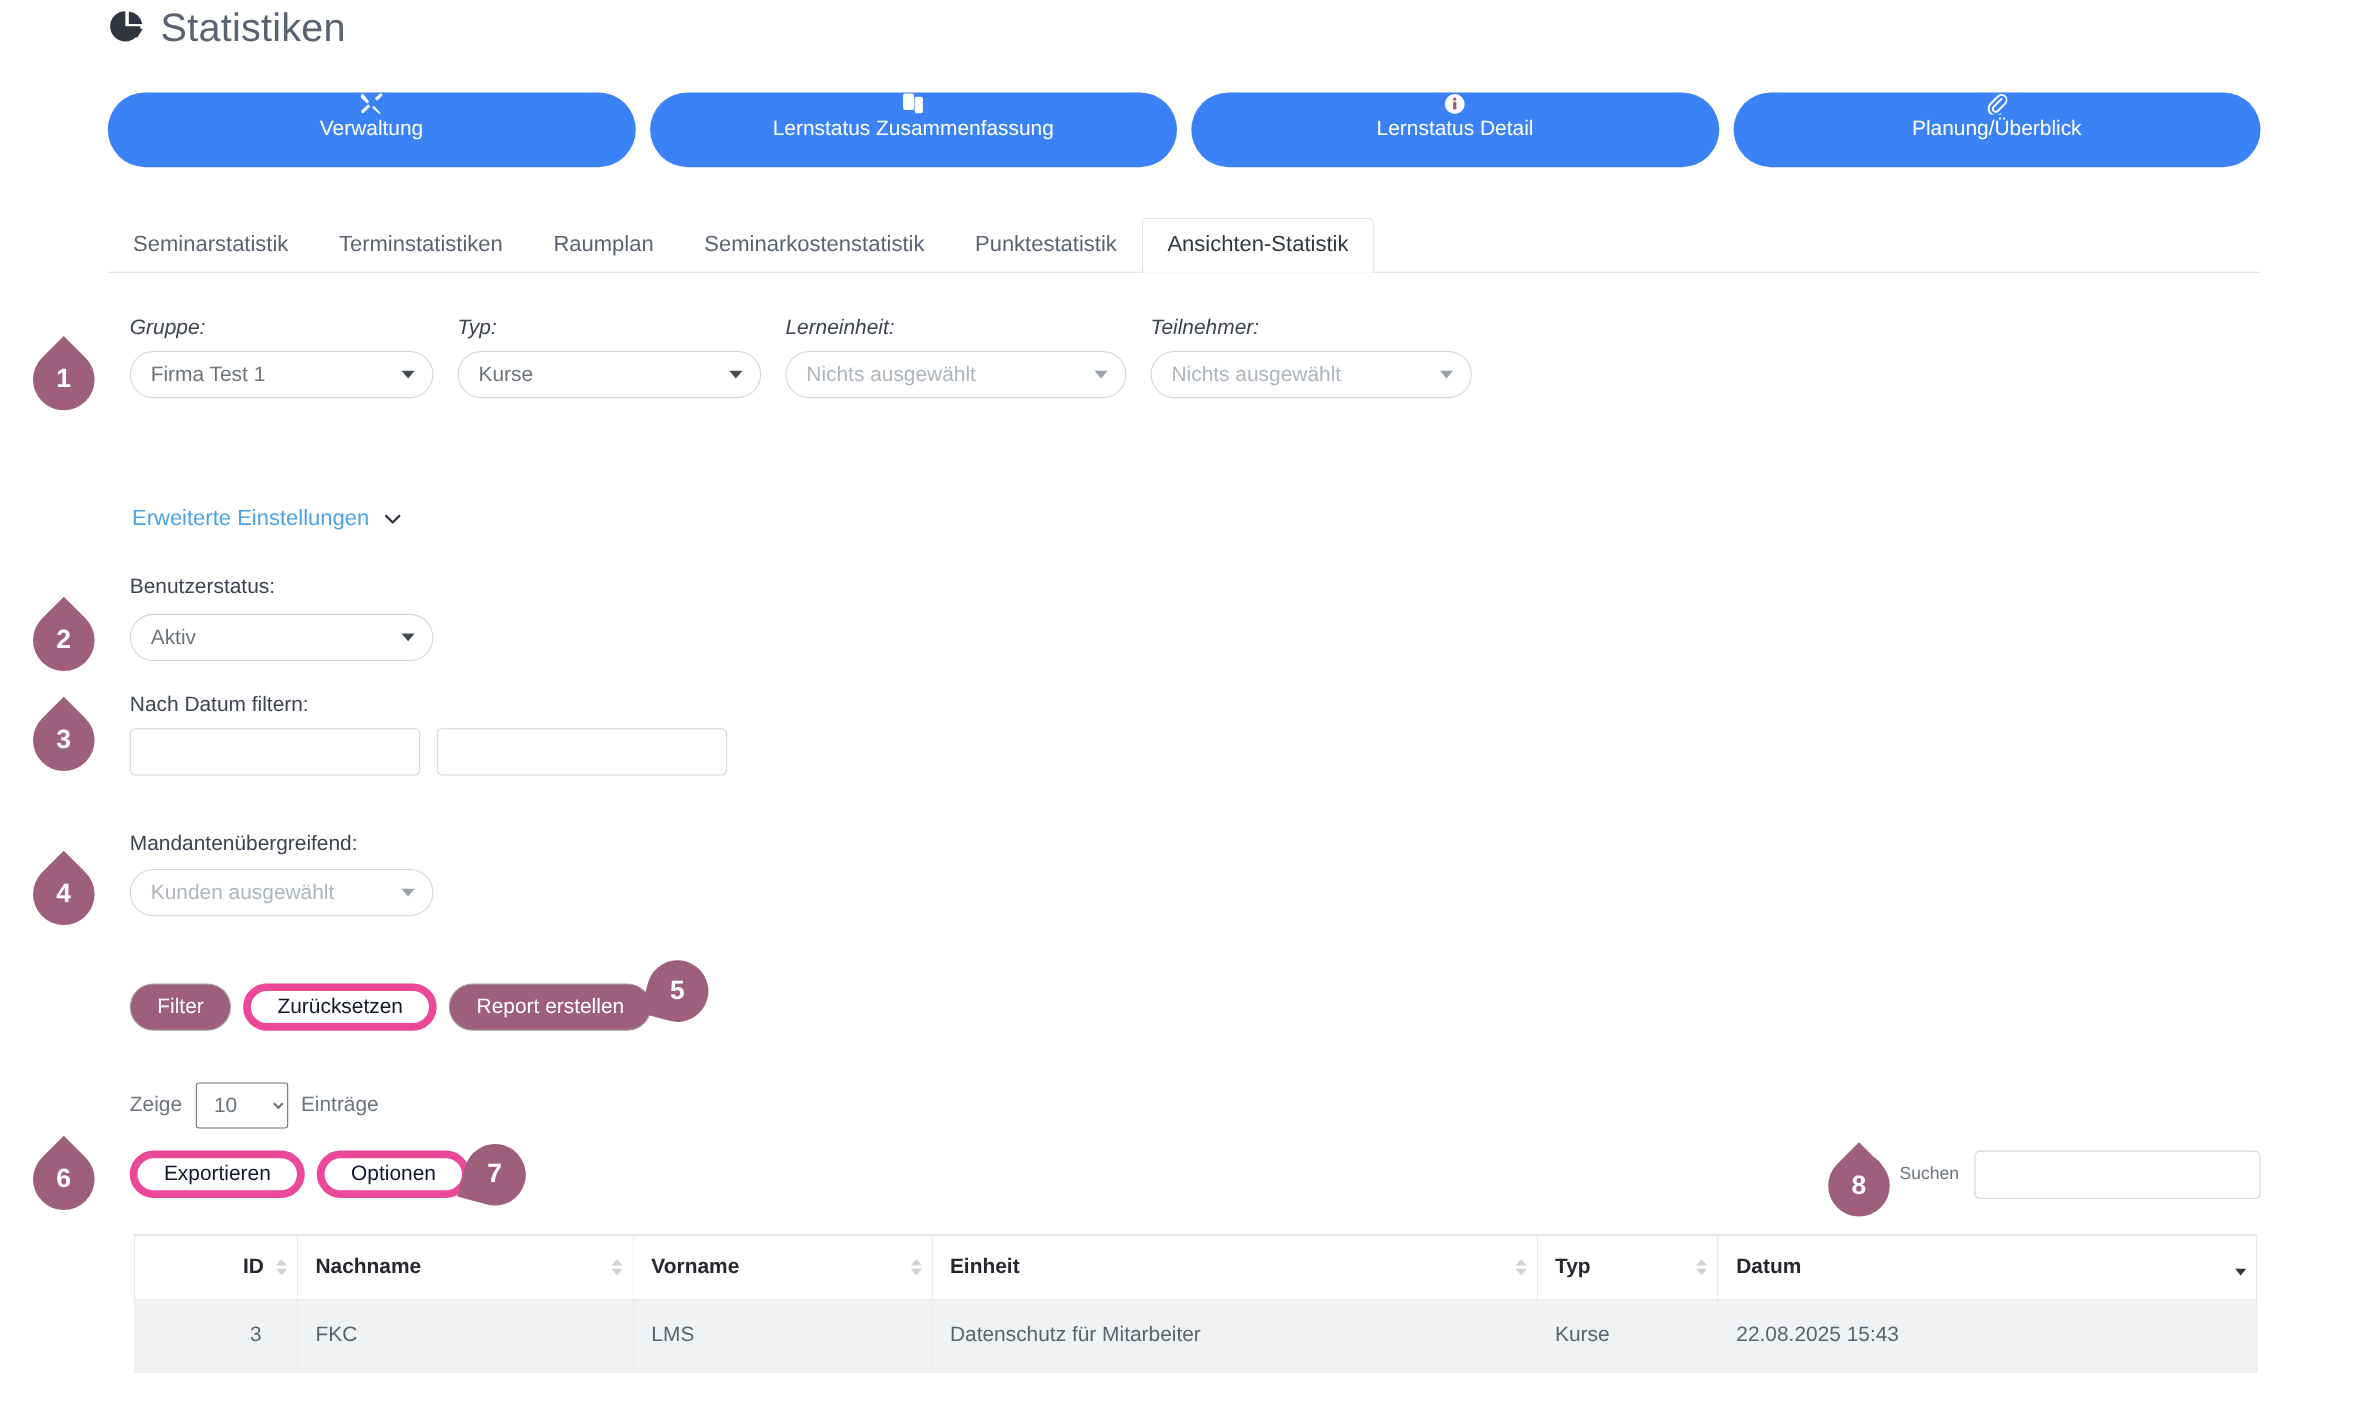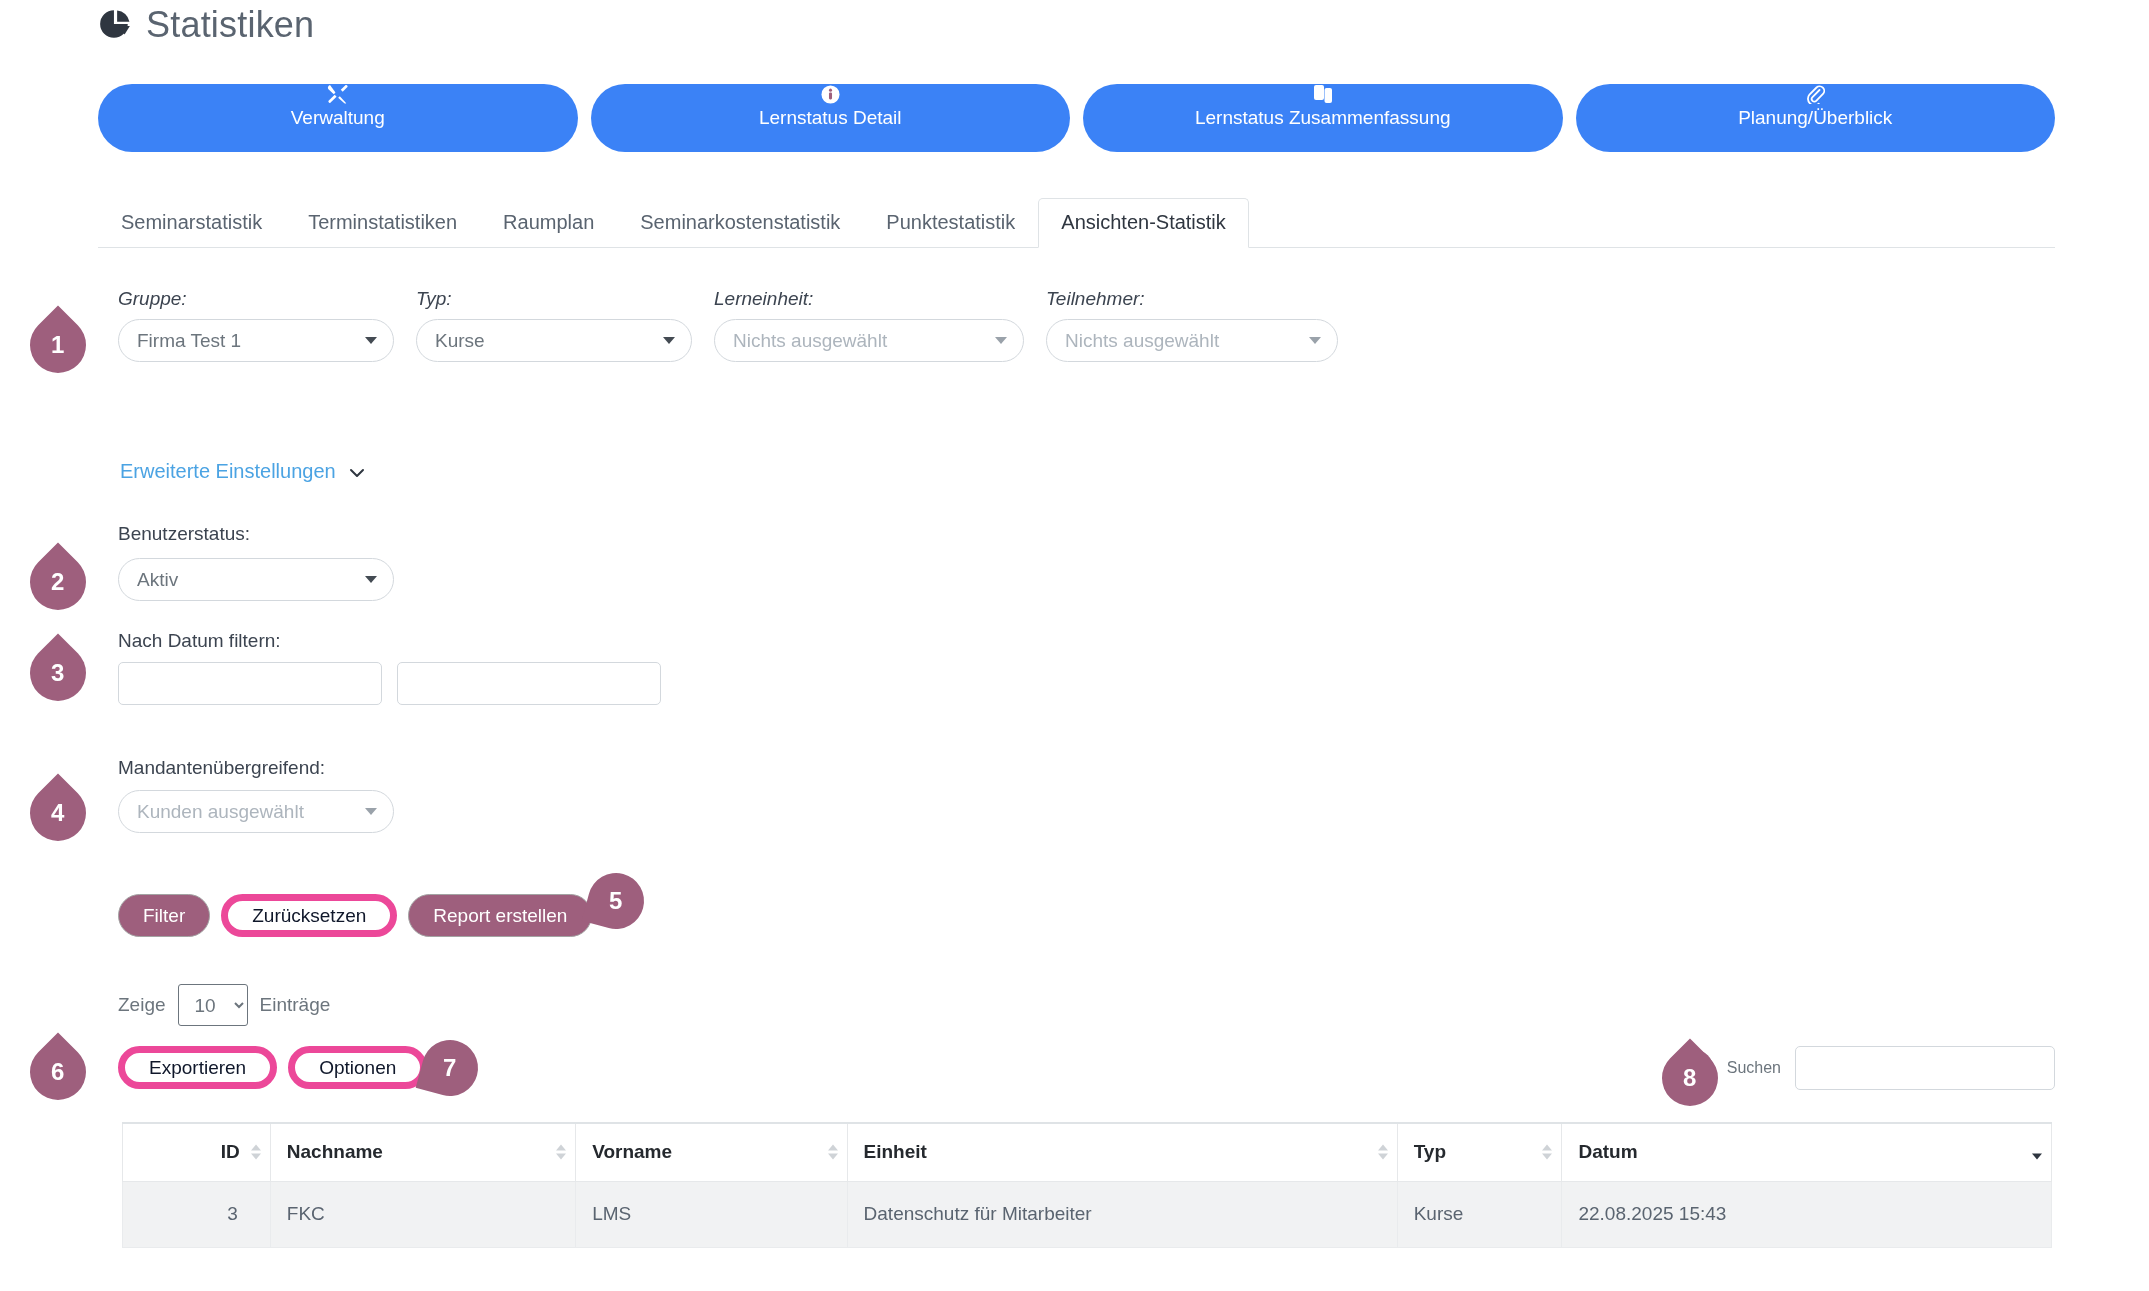--- a/index.html
+++ b/index.html
@@ -149,21 +149,21 @@
   .btn-primary { background: #9e5f7d; color: #fff; border: 1px solid #a3a3a3; }
   .btn-outline { background: #fff; color: #0f172a; border: 7px solid #ec4899; }
 
   
   .len-row {
     position: absolute; left: 118px; top: 984px;
     display: flex; align-items: center; gap: 12px;
     font-size: 19px; color: #6c757d;
   }
   .len-select {
-    height: 42px; width: 70px;
+    height: 42px; width: 84px;
     border: 1px solid #6c757d; border-radius: 3px;
     background: #fff; color: #6c757d;
     font-size: 19px; padding: 0 6px 0 12px;
     font-family: "Liberation Sans", sans-serif;
   }
 
   .exp-row {
     position: absolute; left: 118px; top: 1046px;
     display: flex; gap: 11px; align-items: center;
   }
@@ -273,36 +273,36 @@
           <path d="M3.2 1.2 L9.2 9.4 L7.4 11.2 L1.2 5.4 C0.4 4 1 2 3.2 1.2 Z"></path>
           <path d="M20.8 20.8 L14 13.4 L12.2 15.2 L19 21.2 C20.2 21.8 21.4 21.6 20.8 20.8 Z"></path>
           <path d="M20.4 1.2 L15 6.2 L17.2 8.4 L22.4 3.4 C23 2 21.8 0.6 20.4 1.2 Z"></path>
           <path d="M3.6 20.6 L10.4 14 L8.4 11.8 L1.6 18.4 C0.8 19.4 2.2 21.4 3.6 20.6 Z"></path>
         </svg>
       </span>
       <span class="pill-label">Verwaltung</span>
     </div>
     <div class="pill">
       <span class="pill-icon">
+        <svg width="20" height="20" viewBox="0 0 20 20" fill="#fff">
+          <rect x="1" y="1" width="10" height="15" rx="2"></rect>
+          <rect x="11.5" y="4" width="7.5" height="15" rx="2"></rect>
+        </svg>
+      </span>
+      <span class="pill-label">Lernstatus Zusammenfassung</span>
+    </div>
+    <div class="pill">
+      <span class="pill-icon">
         <svg width="19" height="19" viewBox="0 0 20 20">
           <circle cx="10" cy="10" r="9.5" fill="#fff"></circle>
           <circle cx="10" cy="5.4" r="1.6" fill="#9e5f7d"></circle>
           <rect x="8.4" y="8" width="3.2" height="7.2" rx="1.2" fill="#9e5f7d"></rect>
         </svg>
       </span>
       <span class="pill-label">Lernstatus Detail</span>
-    </div>
-    <div class="pill">
-      <span class="pill-icon">
-        <svg width="20" height="20" viewBox="0 0 20 20" fill="#fff">
-          <rect x="1" y="1" width="10" height="15" rx="2"></rect>
-          <rect x="11.5" y="4" width="7.5" height="15" rx="2"></rect>
-        </svg>
-      </span>
-      <span class="pill-label">Lernstatus Zusammenfassung</span>
     </div>
     <div class="pill">
       <span class="pill-icon">
         <svg width="20" height="20" viewBox="0 0 20 20" fill="none" stroke="#fff" stroke-width="1.8" stroke-linecap="round">
           <path d="M14.5 6 L7.5 13.2 a2.6 2.6 0 0 0 3.7 3.7 L18 10 a4.6 4.6 0 0 0 -6.5 -6.5 L4.5 10.5 a6.6 6.6 0 0 0 9.3 9.3"></path>
         </svg>
       </span>
       <span class="pill-label">Planung/Überblick</span>
     </div>
   </div>

